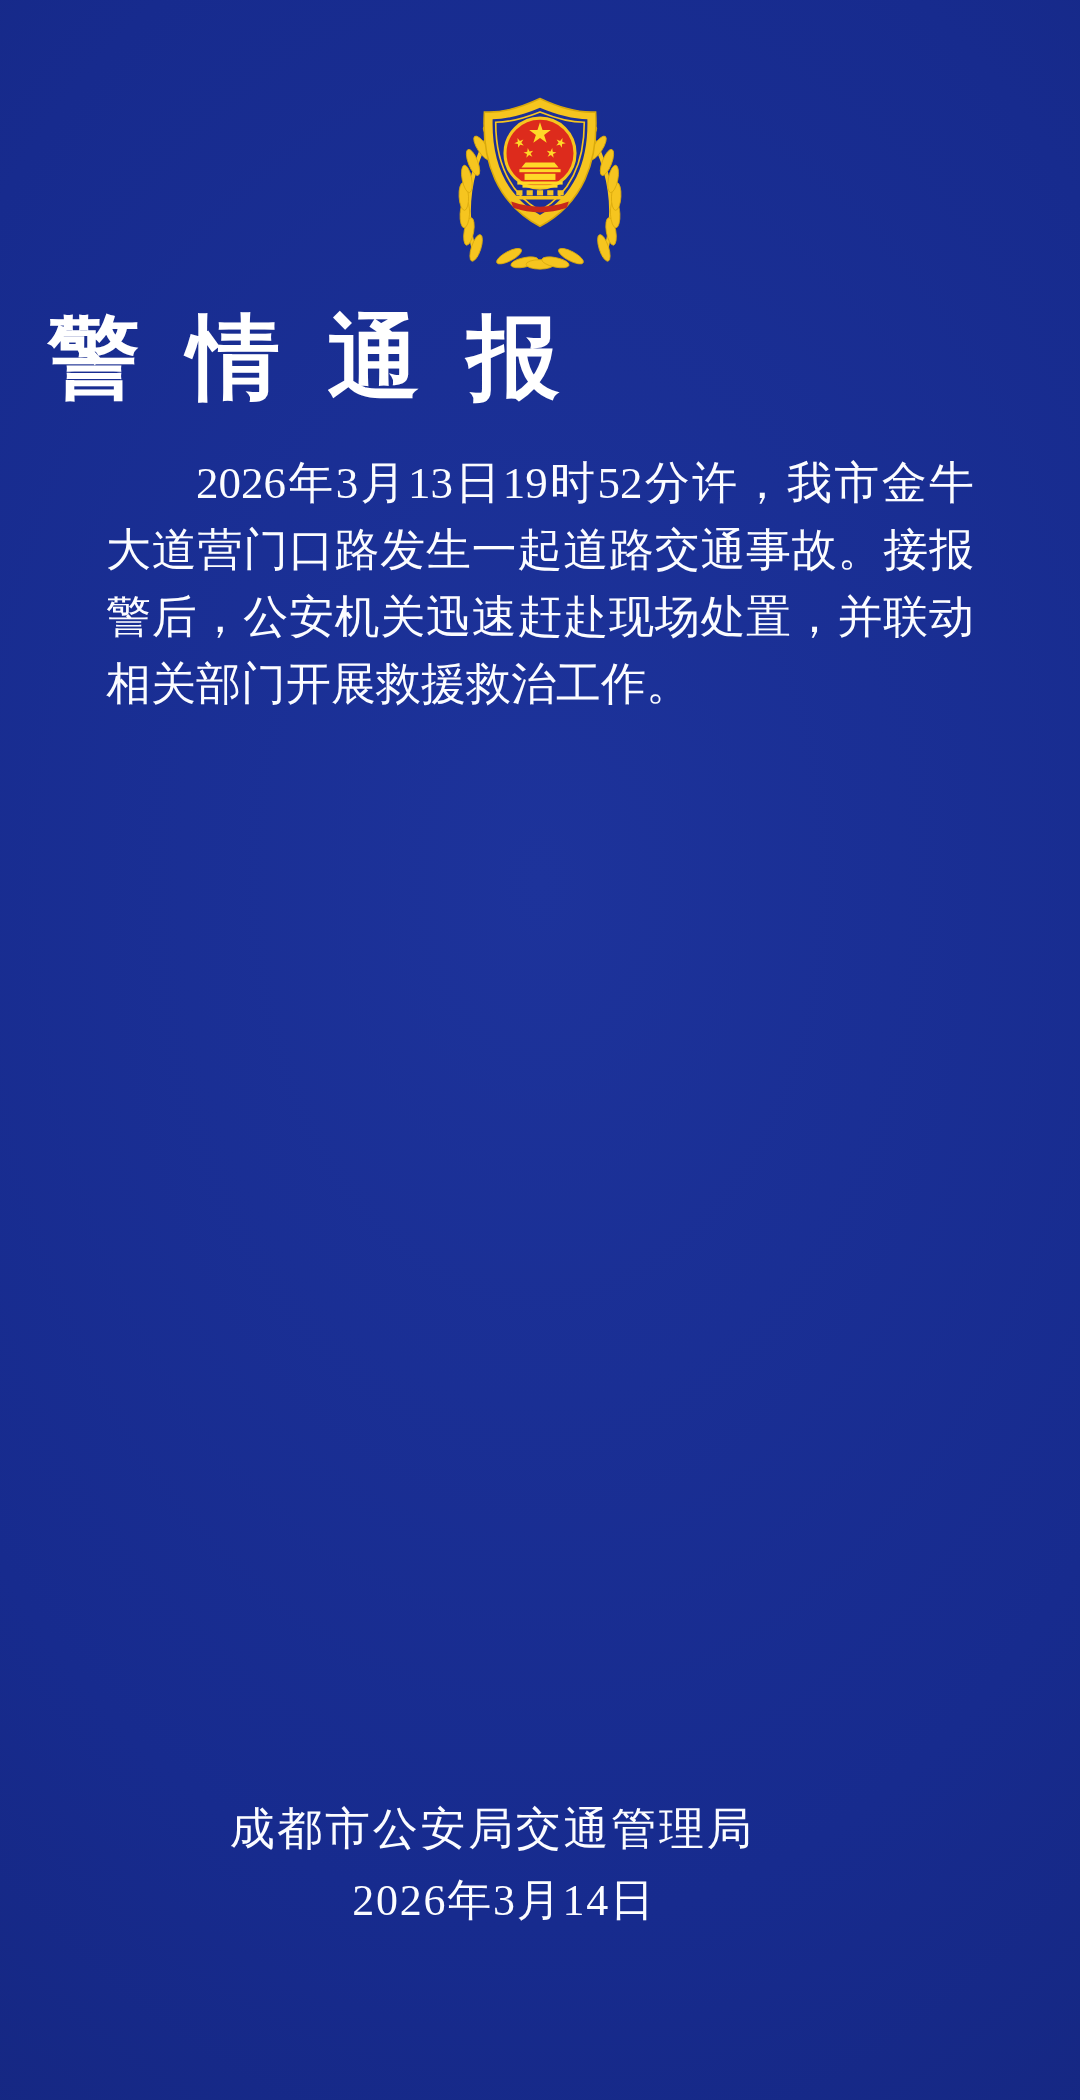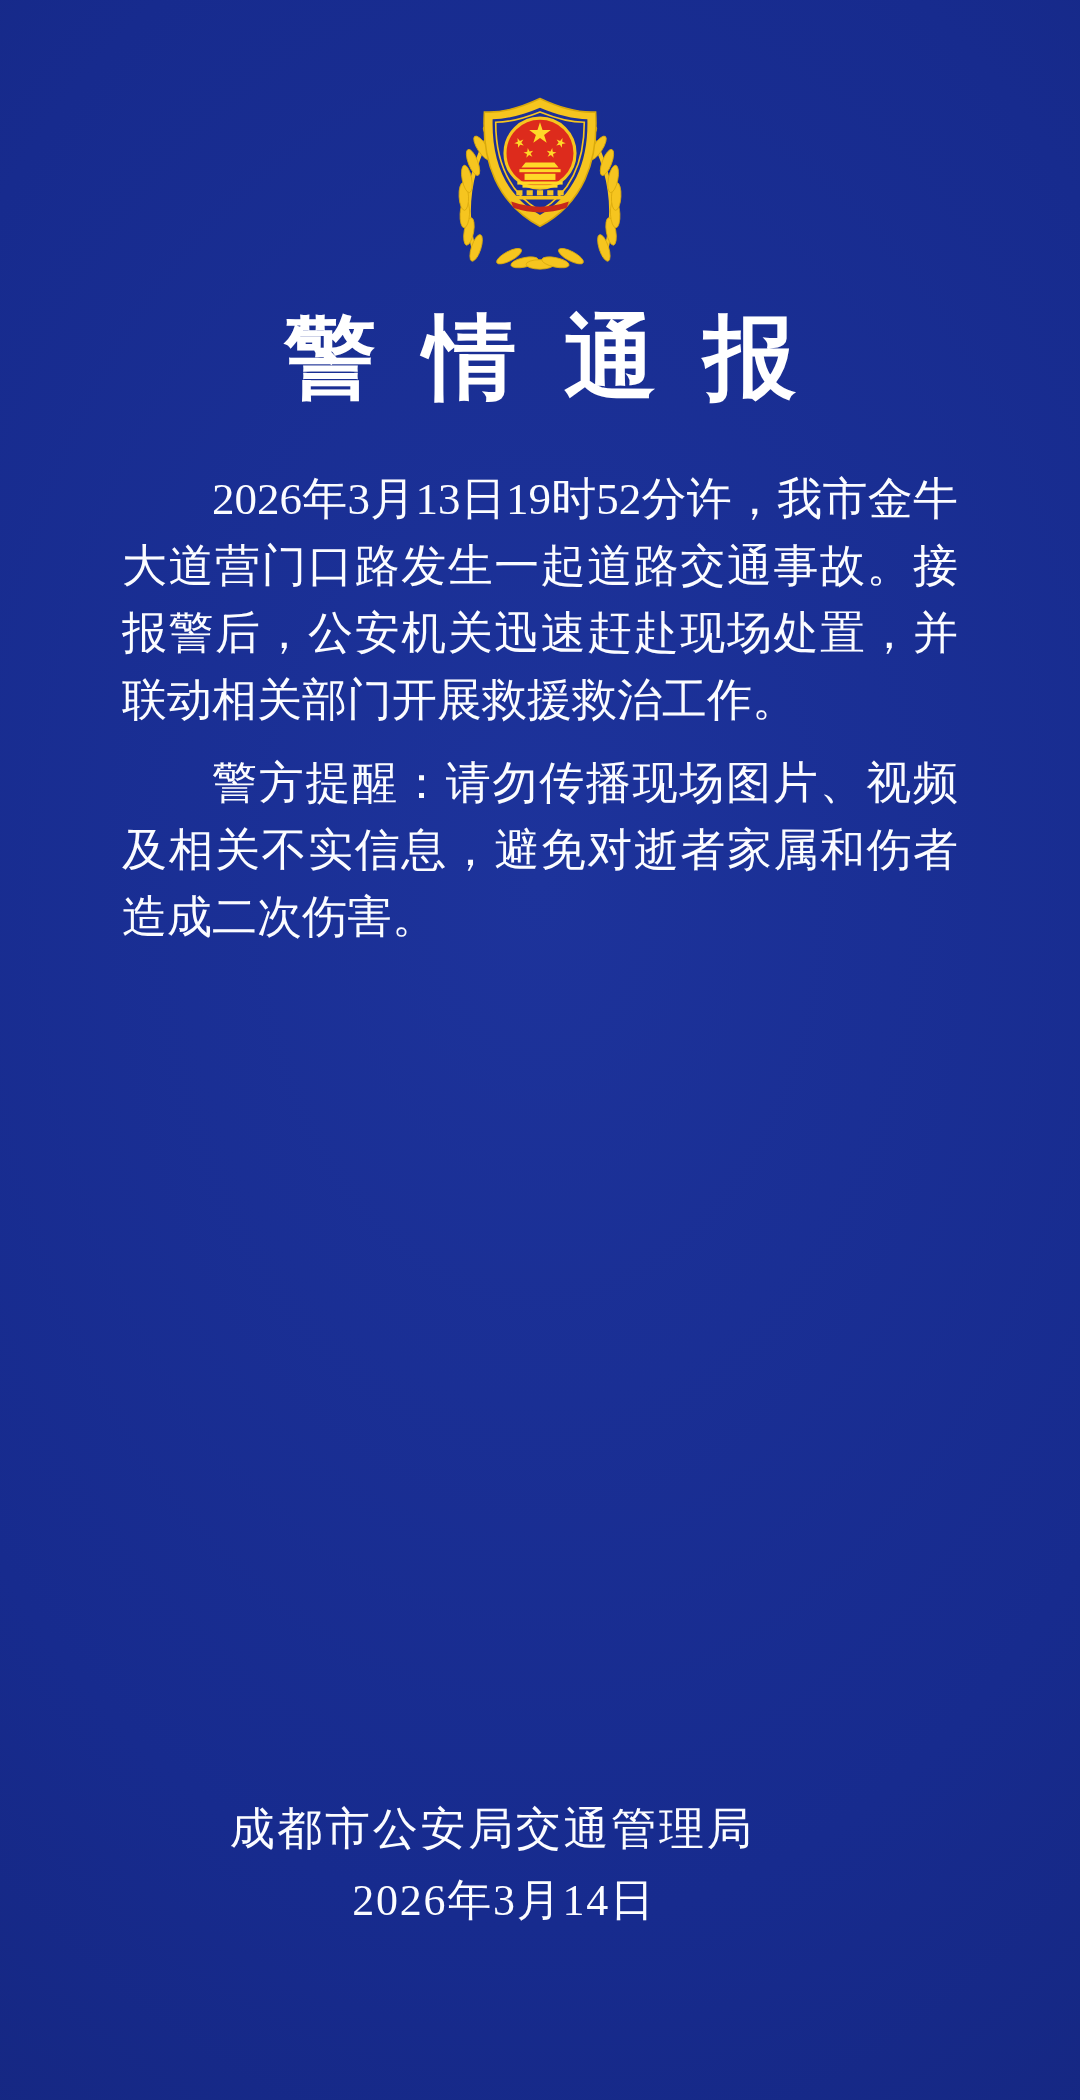--- a/index.html
+++ b/index.html
@@ -14,38 +14,38 @@
   }
   .emblem {
     position:absolute;
     top:90px; left:50%;
     transform:translateX(-50%);
     width:206px; height:184px;
   }
   .title {
     position:absolute;
     top:296px; left:0; right:0;
-    text-align:center;
+    text-align:left;
     font-size:92px;
     font-weight:900;
     letter-spacing:0.52em;
     text-indent:0.52em;
     white-space:nowrap;
     color:#ffffff;
   }
   .body-text {
     position:absolute;
     top:450px; left:106px; right:106px;
     font-size:45px;
     line-height:67px;
     text-align:justify;
     color:#fbfcff;
   }
   .body-text p {
-    margin:16px;
+    margin:0;
     text-indent:2em;
   }
   .sign-agency {
     position:absolute;
     top:1799px; left:0; right:96px;
     text-align:center;
     font-size:45px;
     letter-spacing:0.06em;
     color:#fbfcff;
   }
@@ -131,19 +131,18 @@
       <rect x="117" y="97" width="6" height="5"></rect>
       <rect x="74" y="102.5" width="52" height="3.5"></rect>
     </g>
     <path d="M72 108 Q100 118 128 108 L126 114 Q100 123 74 114 Z" fill="#c6281b"></path>
   </svg>
 
   <div class="title">警情通报</div>
 
   <div class="body-text">
     <p>2026年3月13日19时52分许，我市金牛大道营门口路发生一起道路交通事故。接报警后，公安机关迅速赶赴现场处置，并联动相关部门开展救援救治工作。</p>
-    <p>警方提醒：请勿传播现场图片、视频及相关不实信息，避免对逝者家属和伤者造成二次伤害。</p>
   </div>
 
   <div class="sign-agency">成都市公安局交通管理局</div>
   <div class="sign-date">2026年3月14日</div>
 
 </div>
 
 </body></html>

